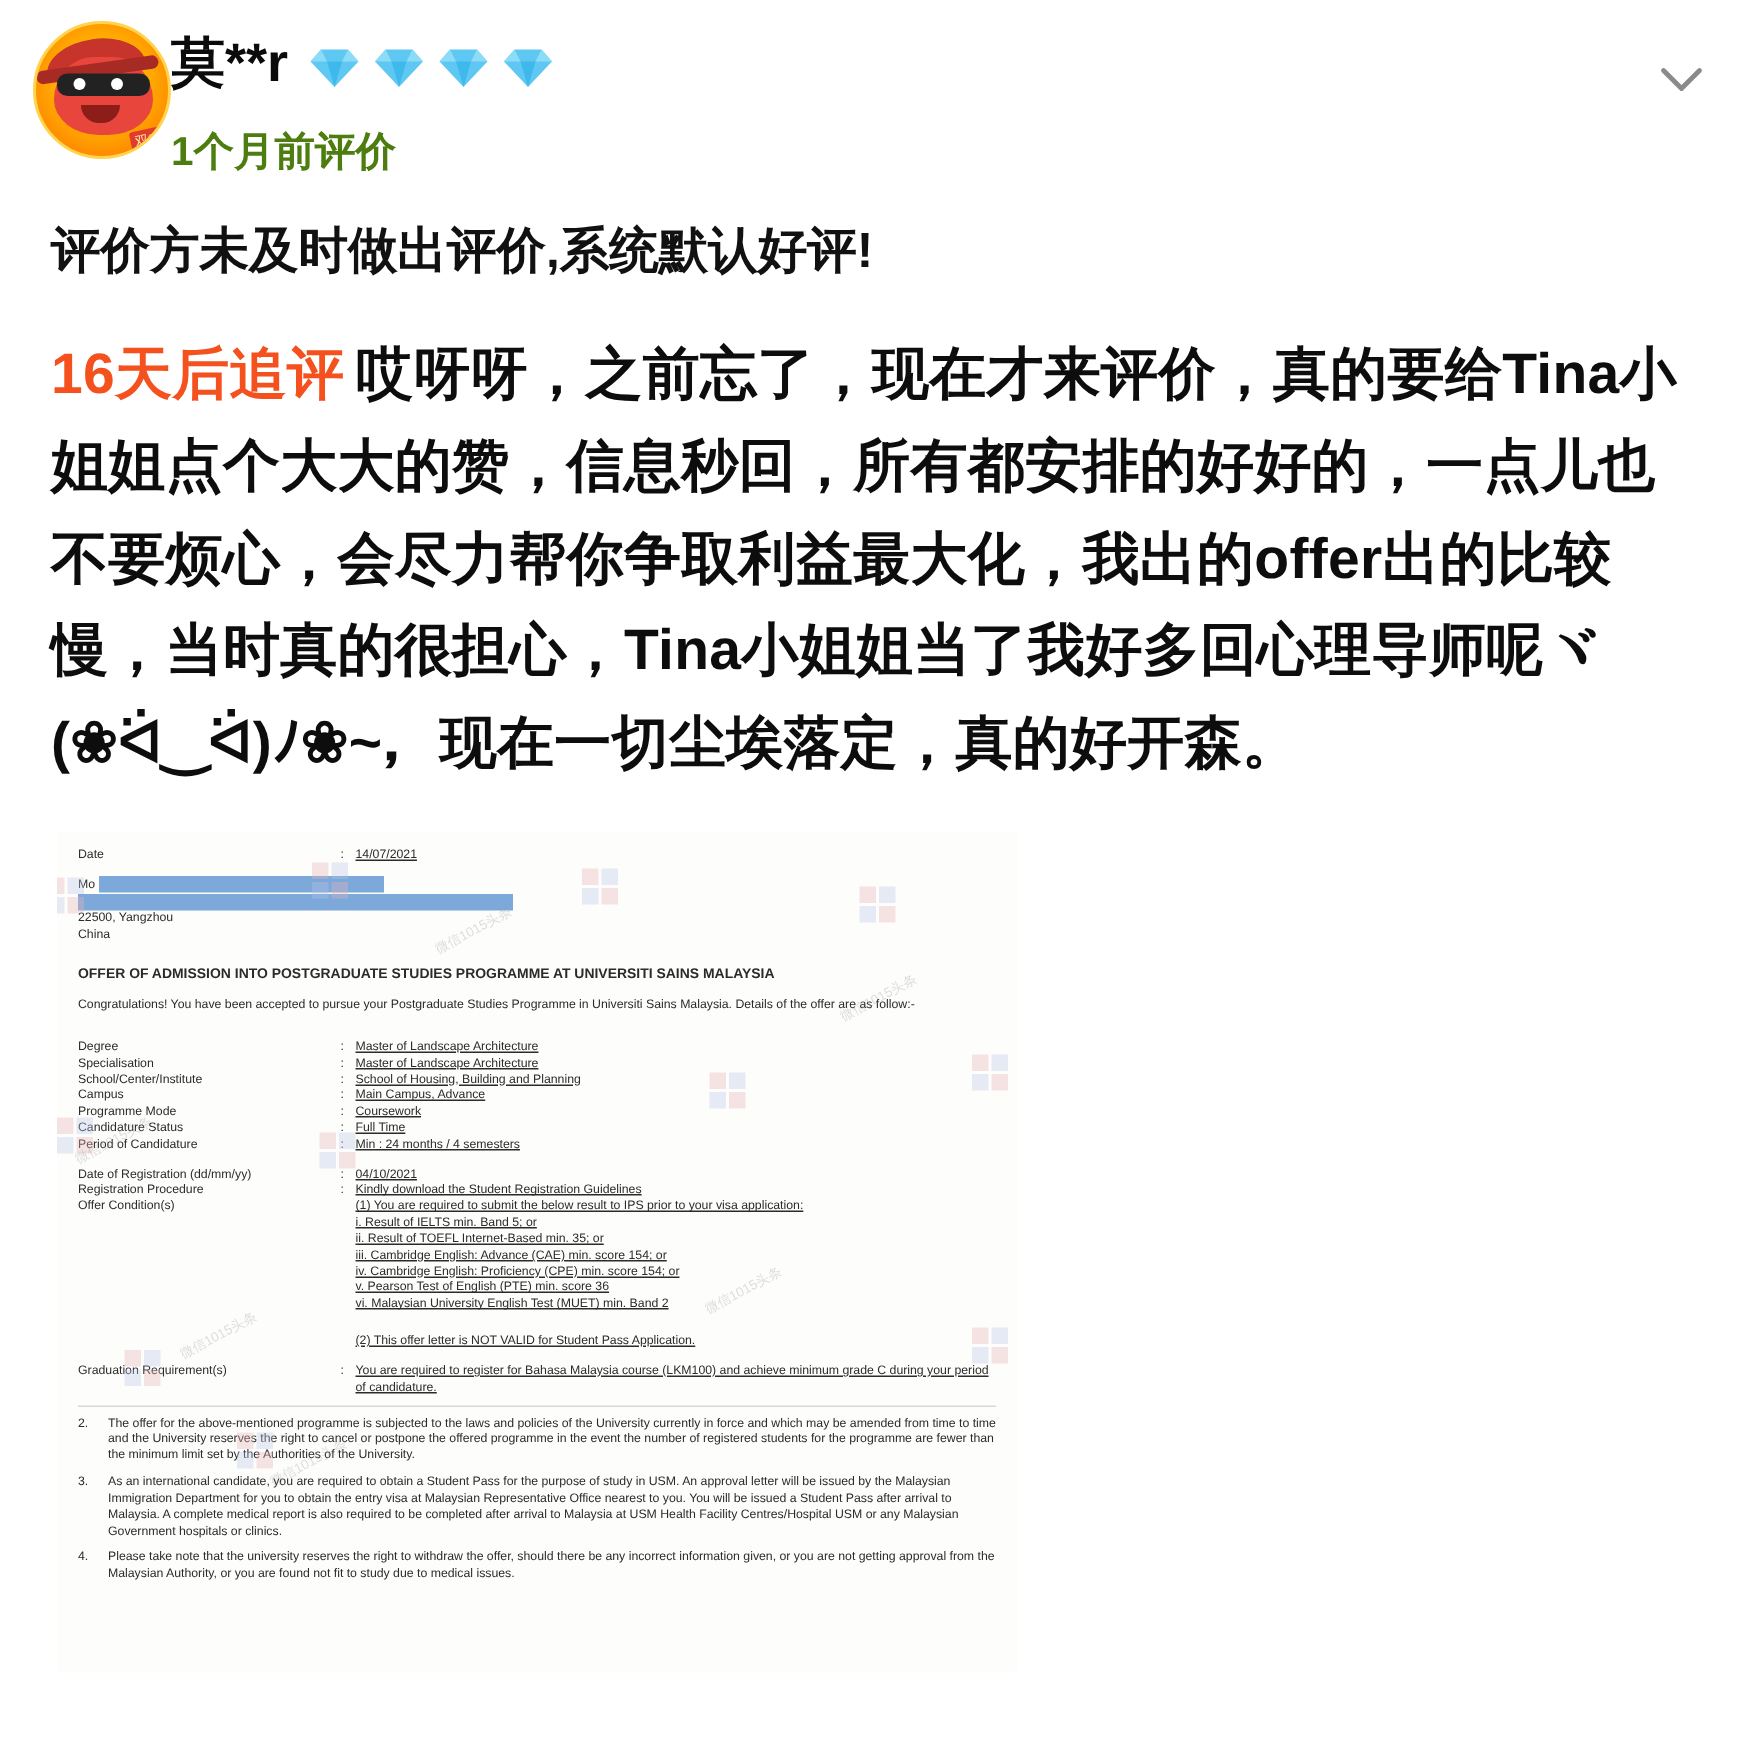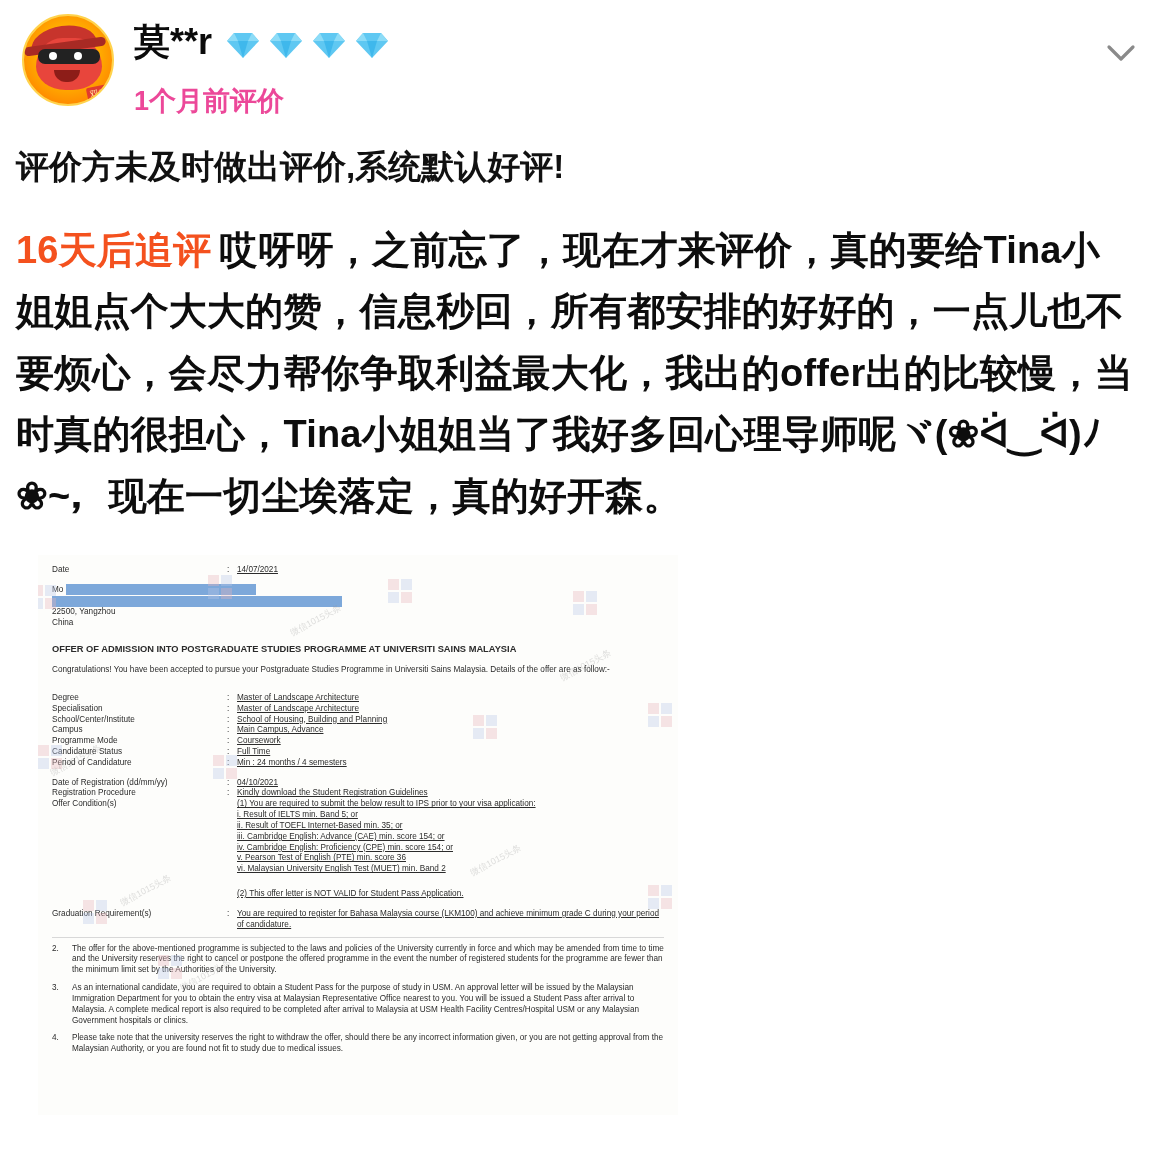--- a/index.html
+++ b/index.html
@@ -103,21 +103,20 @@
     color: #ffe9a8;
     font-size: 9px;
     line-height: 12px;
     padding: 1px 3px;
     border-radius: 2px;
     transform: rotate(-12deg);
     letter-spacing: -0.5px;
   }
 
   .header-text {
-    margin-left: 20px;
     padding-top: 4px;
     flex: 1 1 auto;
     min-width: 0;
   }
   .name-row {
     display: flex;
     align-items: center;
     gap: 14px;
   }
   .user-name {
@@ -135,35 +134,35 @@
   }
   .diamond {
     width: 34px;
     height: 28px;
     position: relative;
   }
   .diamond svg { display: block; }
   .review-time {
     margin-top: 16px;
     font-size: 27px;
-    color: #ec4899;
+    color: #4d7c0f;
     font-weight: bold;
   }
   .chevron {
     position: absolute;
     right: 26px;
     top: 30px;
     width: 46px;
     height: 46px;
     cursor: pointer;
   }
 
   
   .review-body {
-    padding: 26px 34px 0 16px;
+    padding: 26px 34px 0 34px;
   }
   .sys-line {
     font-size: 33px;
     font-weight: bold;
     color: #111;
     line-height: 1.35;
     margin: 0 0 12px 0;
   }
   .append-block {
     margin-top: 30px;

